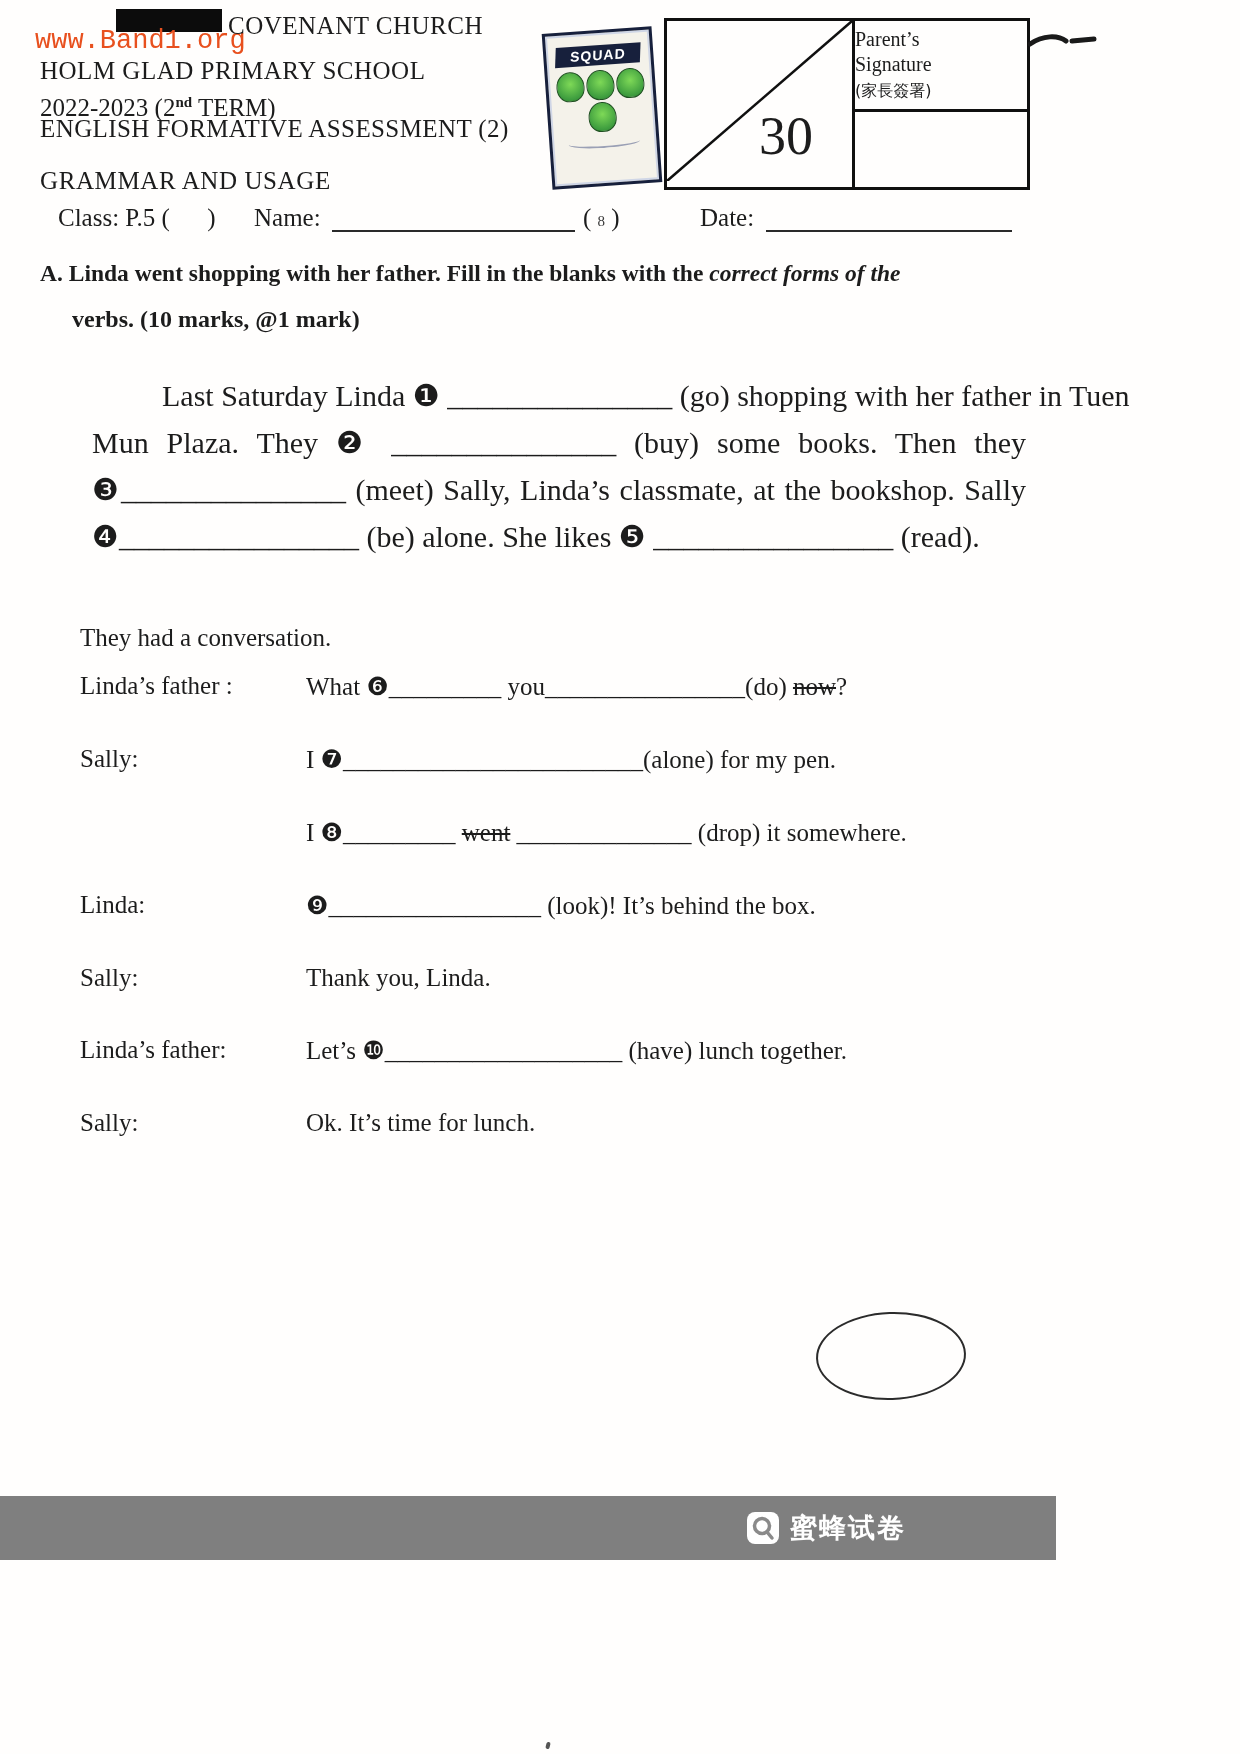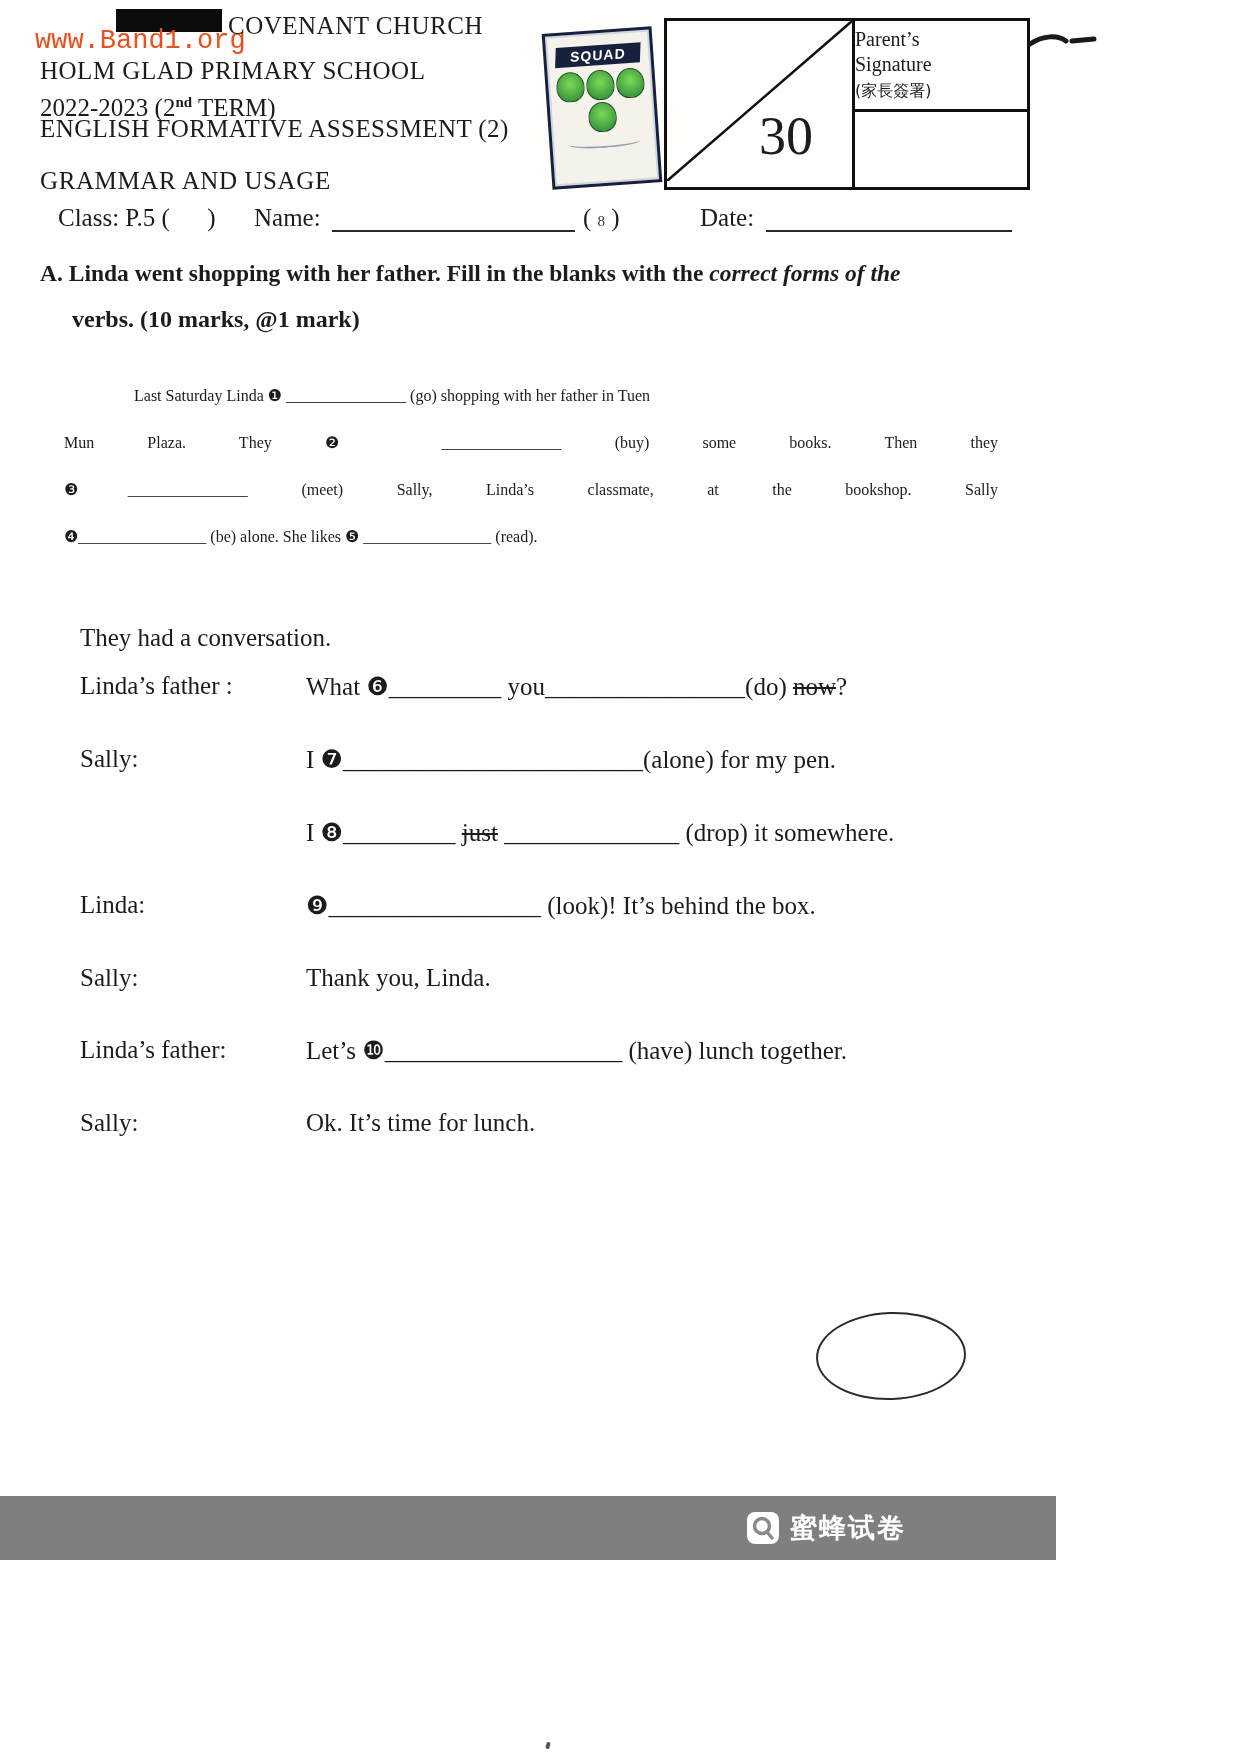--- a/index.html
+++ b/index.html
@@ -45,21 +45,21 @@
   .stuno{position:absolute;left:583px;top:204px;font-size:25px;}
   .stuno .mark8{font-size:15px;color:#3a3a3a;}
   .date-label{position:absolute;left:700px;top:204px;font-size:25px;}
   .date-line{position:absolute;left:766px;top:206px;width:246px;height:24px;border-bottom:2px solid #2a2a2a;}
 
   
   .heading{position:absolute;left:40px;top:260px;font-size:23.5px;font-weight:bold;white-space:nowrap;}
   .heading .it{font-style:italic;}
   .heading2{position:absolute;left:72px;top:306px;font-size:24px;font-weight:bold;}
 
-  .paragraph{position:absolute;left:64px;top:372px;width:934px;font-size:16px;}
+  .paragraph{position:absolute;left:92px;top:372px;width:934px;font-size:30px;}
   .para-line{line-height:47px;white-space:nowrap;}
   .para-line.justify{white-space:normal;text-align:justify;text-align-last:justify;}
   .para-line.indent{text-indent:70px;}
 
   .convo-intro{position:absolute;left:80px;top:588px;font-size:25px;margin-top:36px;}
 
   .dialogue{position:absolute;left:80px;top:640px;width:960px;font-size:25px;}
   .dlg-row{display:flex;margin-bottom:44px;white-space:nowrap;margin-top:32px;}
   .dlg-speaker{flex:0 0 226px;}
   .dlg-text{flex:1;}
@@ -141,21 +141,21 @@
       <div class="dlg-row">
         <div class="dlg-speaker">Linda’s father :</div>
         <div class="dlg-text"><span>What ❻_________ you________________(do) </span><span class="strike">now</span><span>?</span></div>
       </div>
       <div class="dlg-row">
         <div class="dlg-speaker">Sally:</div>
         <div class="dlg-text"><span>I ❼________________________(alone) for my pen.</span></div>
       </div>
       <div class="dlg-row">
         <div class="dlg-speaker"></div>
-        <div class="dlg-text"><span>I ❽_________ </span><span class="strike">just</span><span> ______________ (drop) it somewhere.</span></div>
+        <div class="dlg-text"><span>I ❽_________ </span><span class="strike">went</span><span> ______________ (drop) it somewhere.</span></div>
       </div>
       <div class="dlg-row">
         <div class="dlg-speaker">Linda:</div>
         <div class="dlg-text"><span>❾_________________ (look)! It’s behind the box.</span></div>
       </div>
       <div class="dlg-row">
         <div class="dlg-speaker">Sally:</div>
         <div class="dlg-text"><span>Thank you, Linda.</span></div>
       </div>
       <div class="dlg-row">

